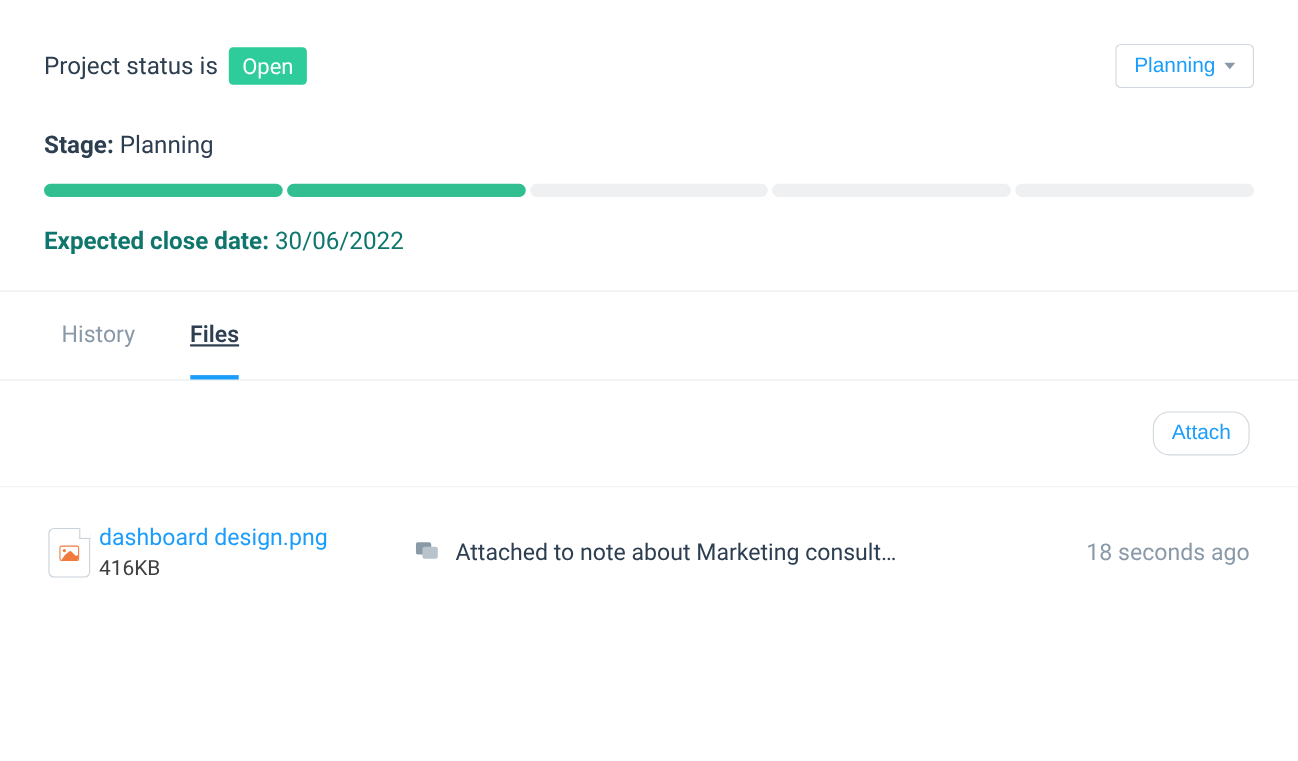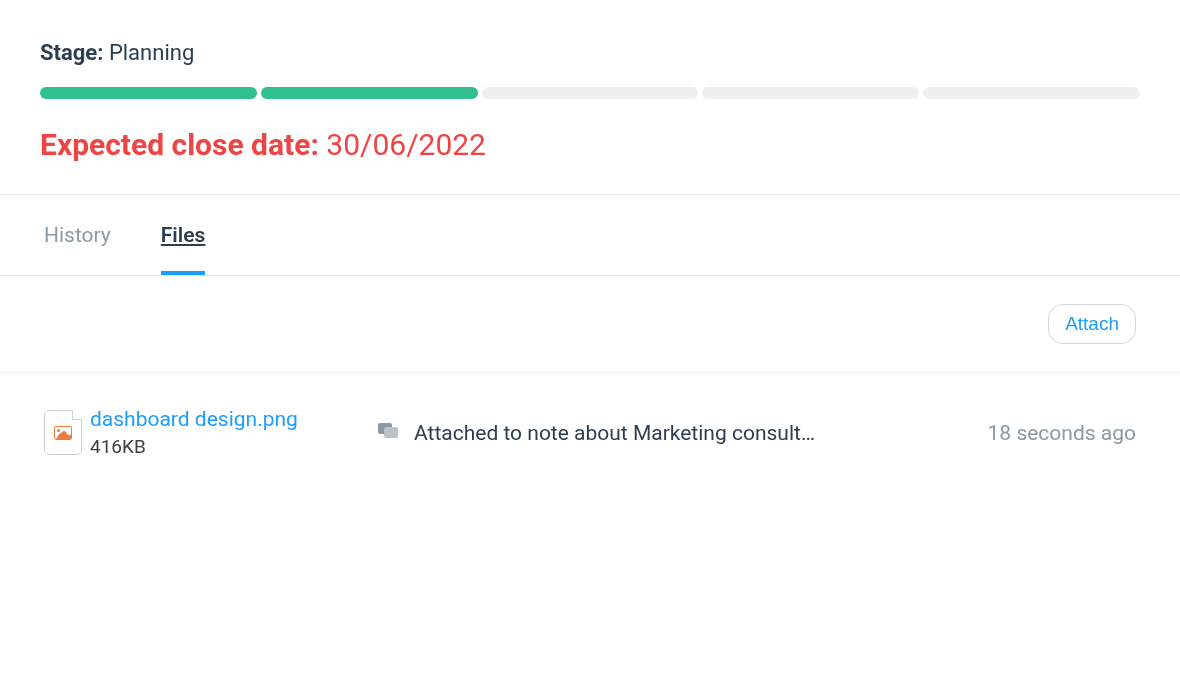--- a/index.html
+++ b/index.html
@@ -78,32 +78,32 @@
     .progress-seg {
       height: 12px;
       flex: 1;
       background: #eef0f2;
       border-radius: 6px;
     }
     .progress-seg.filled {
       background: #31bf91;
     }
     .close-date {
-      font-size: 30px;
-      color: #ef4444;
+      font-size: 22px;
+      color: #0f766e;
       margin-bottom: 32px;
     }
     .tabs-wrap {
       border-top: 1px solid #e6e9ec;
       border-bottom: 1px solid #e6e9ec;
     }
     .tabs {
       display: flex;
       gap: 50px;
-      padding: 0 44px;
+      padding: 0 56px;
     }
     .tab {
       padding: 28px 0 24px 0;
       font-size: 21px;
       color: #8a99a8;
       cursor: pointer;
       border-bottom: 4px solid transparent;
     }
     .tab.active {
       color: #2c3e50;
@@ -216,20 +216,30 @@
       color: #8a99a8;
       font-size: 21px;
       flex-shrink: 0;
       margin-left: 20px;
     }
   </style>
 </head>
 <body>
 
 <div class="content">
+  <div class="status-row">
+    <div class="status-text">
+      <span>Project status is</span>
+      <span class="status-badge">Open</span>
+    </div>
+    <button class="dropdown-btn">
+      <span>Planning</span>
+      <span class="dropdown-caret"></span>
+    </button>
+  </div>
 
   <div class="meta-row">
     <div>
       <span class="meta-label">Stage:</span>
       <span class="meta-value">Planning</span>
     </div>
   </div>
 
   <div class="progress-track">
     <div class="progress-seg filled"></div>

